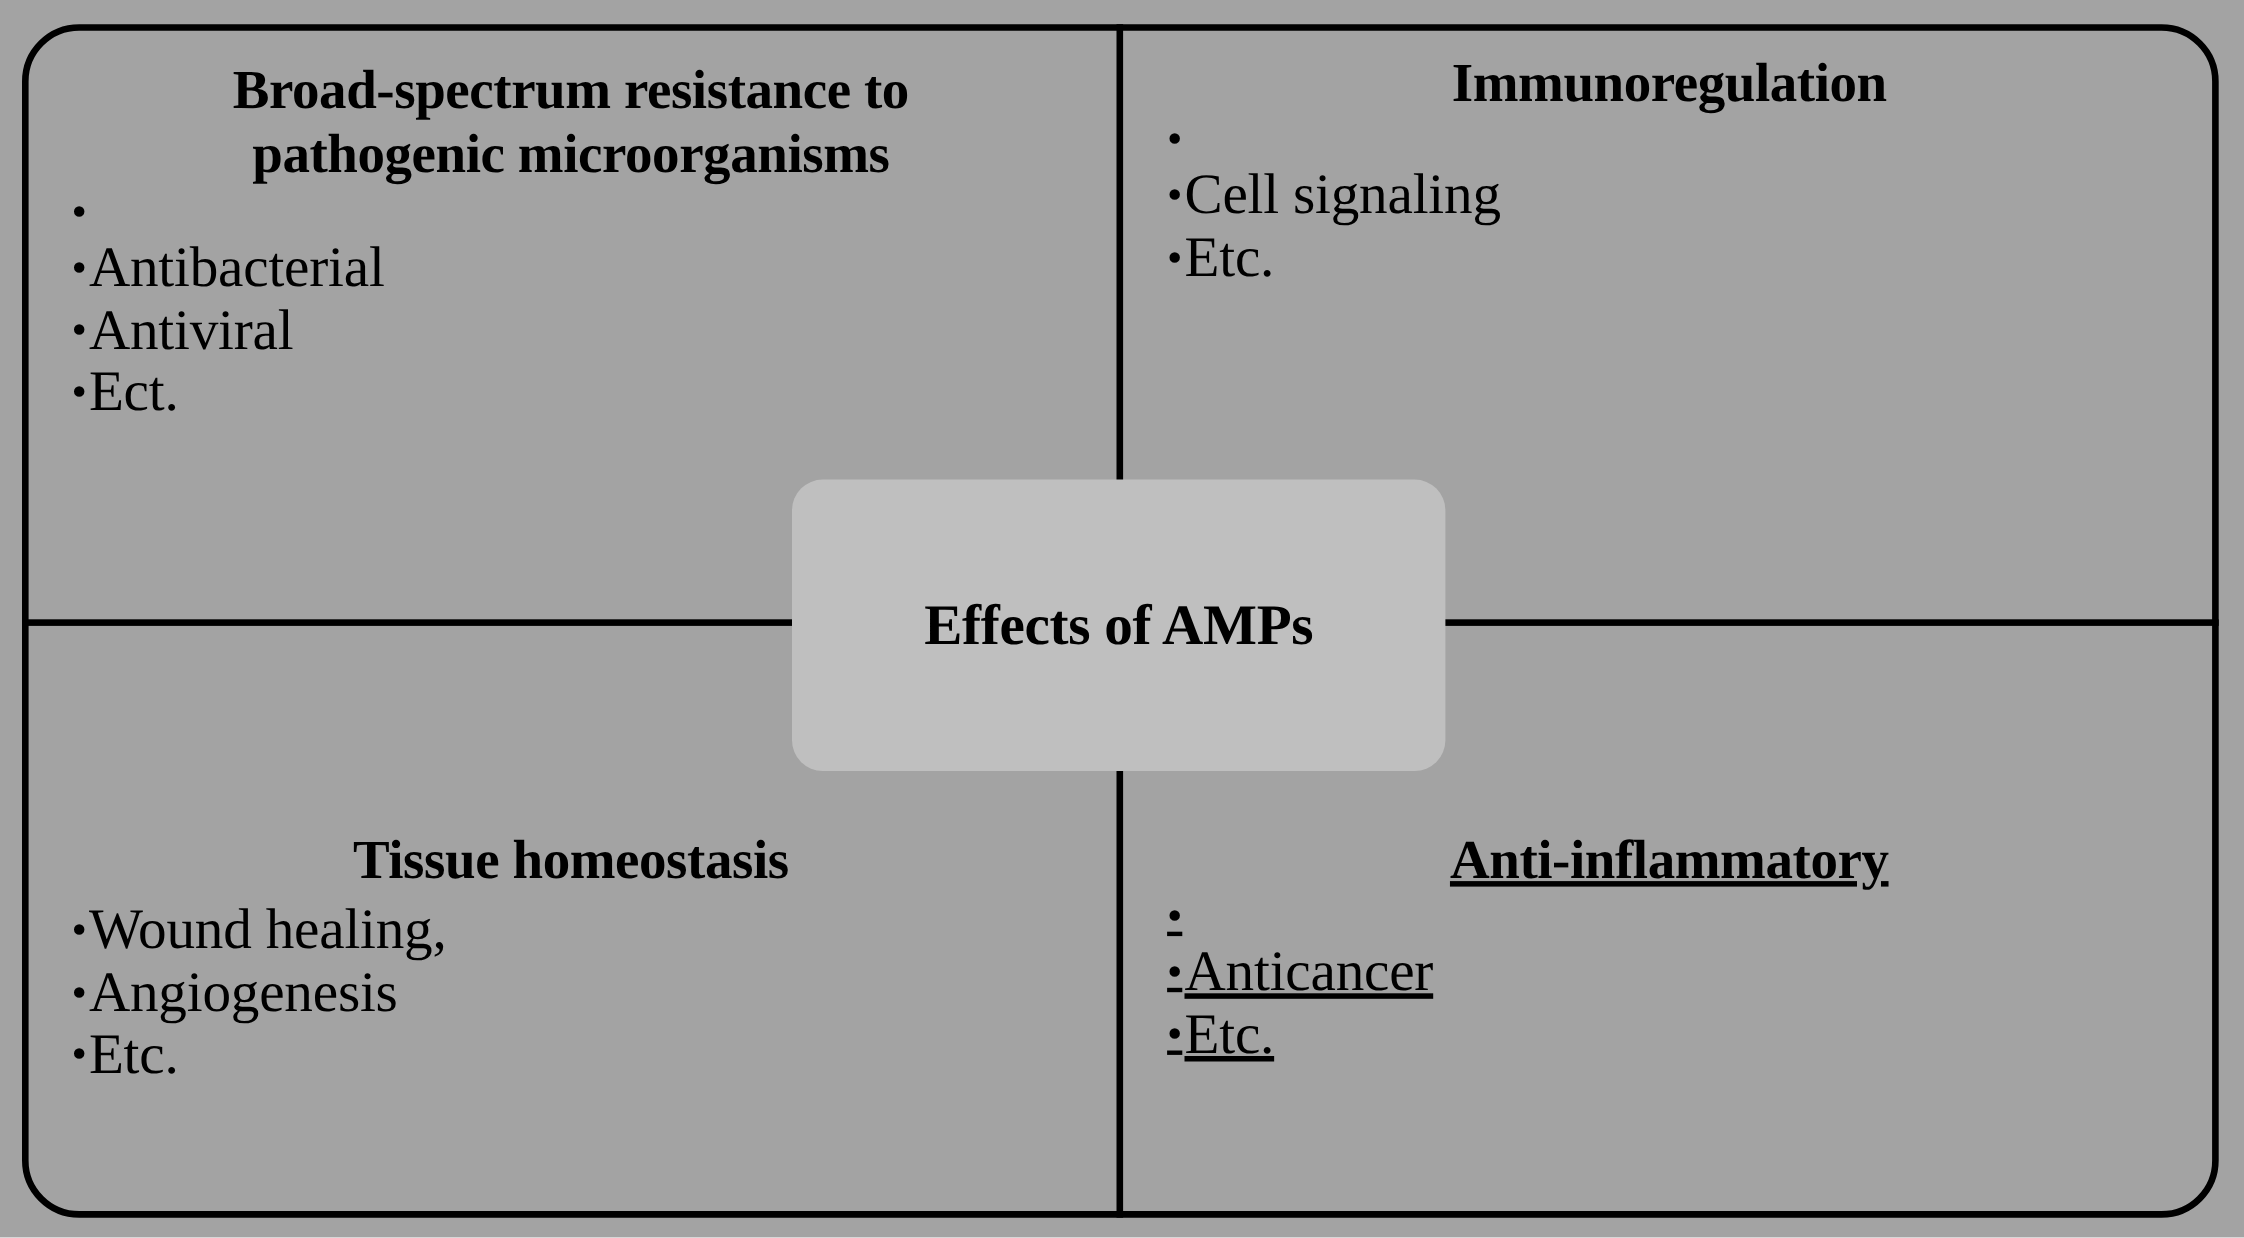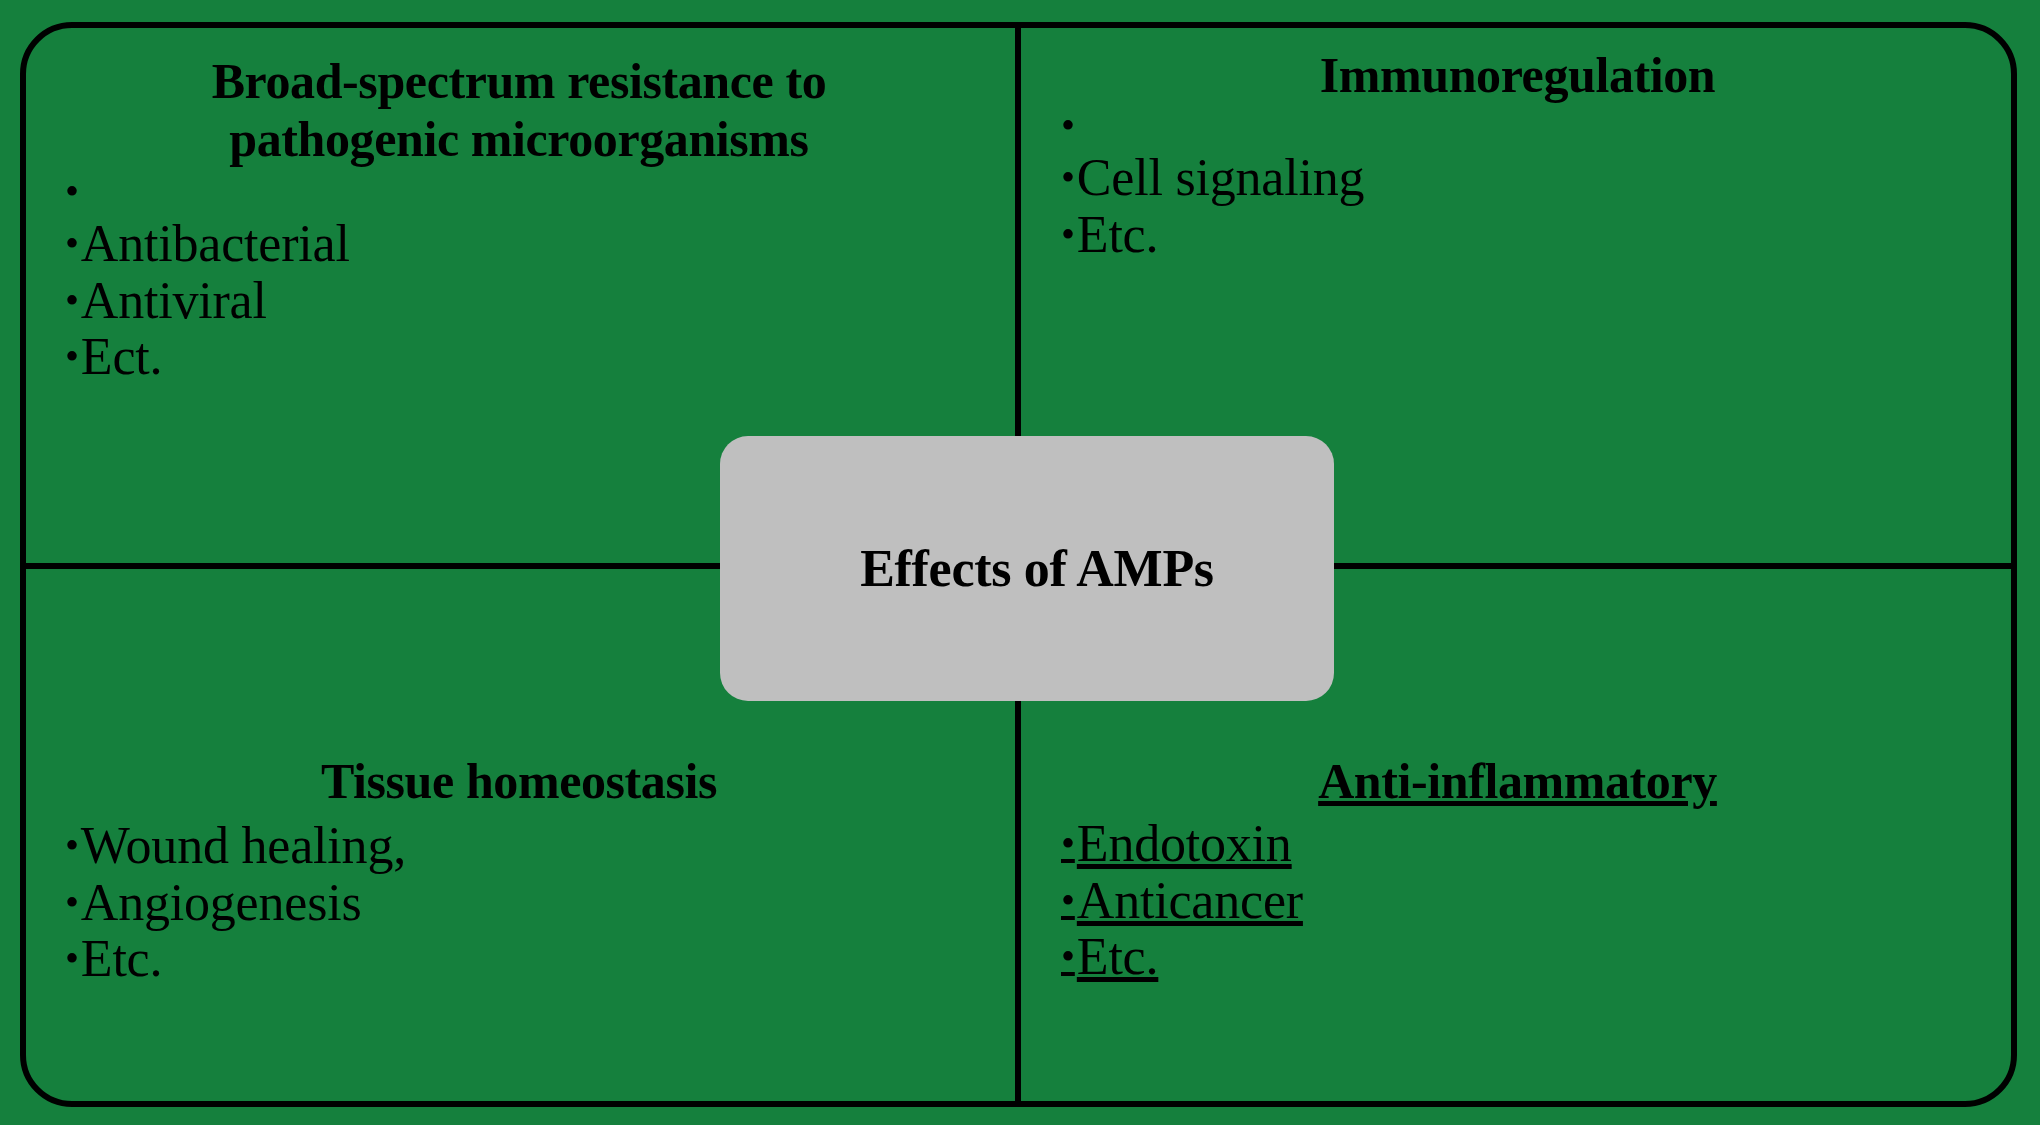--- a/index.html
+++ b/index.html
@@ -8,21 +8,21 @@
     background: #ffffff;
   }
   body {
     font-family: "Liberation Serif", "DejaVu Serif", serif;
   }
 
   #canvas {
     position: relative;
     width: 2040px;
     height: 1125px;
-    background: #15803d;
+    background: #a3a3a3;
     overflow: hidden;
   }
 
   
   #outer-frame {
     position: absolute;
     left: 20px;
     top: 22px;
     width: 1997px;
     height: 1085px;
@@ -110,21 +110,20 @@
     position: absolute;
     left: 720px;
     top: 436px;
     width: 594px;
     height: 265px;
     border-radius: 28px;
     background: #bfbfbf;
     display: flex;
     align-items: center;
     justify-content: center;
-    padding-left: 20px;
   }
   #center-node-label {
     font-weight: bold;
     font-size: 52px;
     color: #000000;
     letter-spacing: -0.3px;
     white-space: nowrap;
   }
 </style>
 </head>
@@ -191,21 +190,20 @@
         <span class="bullet-label">Etc.</span>
       </li>
     </ul>
   </div>
 
   <div class="quadrant" id="quadrant-bottom-right">
     <div class="quadrant-heading">Anti-inflammatory</div>
     <ul class="bullet-list">
       <li class="bullet-item">
         <span class="bullet-dot">•</span>
-        <span class="bullet-label">Endotoxin</span>
       </li>
       <li class="bullet-item">
         <span class="bullet-dot">•</span>
         <span class="bullet-label">Anticancer</span>
       </li>
       <li class="bullet-item">
         <span class="bullet-dot">•</span>
         <span class="bullet-label">Etc.</span>
       </li>
     </ul>

